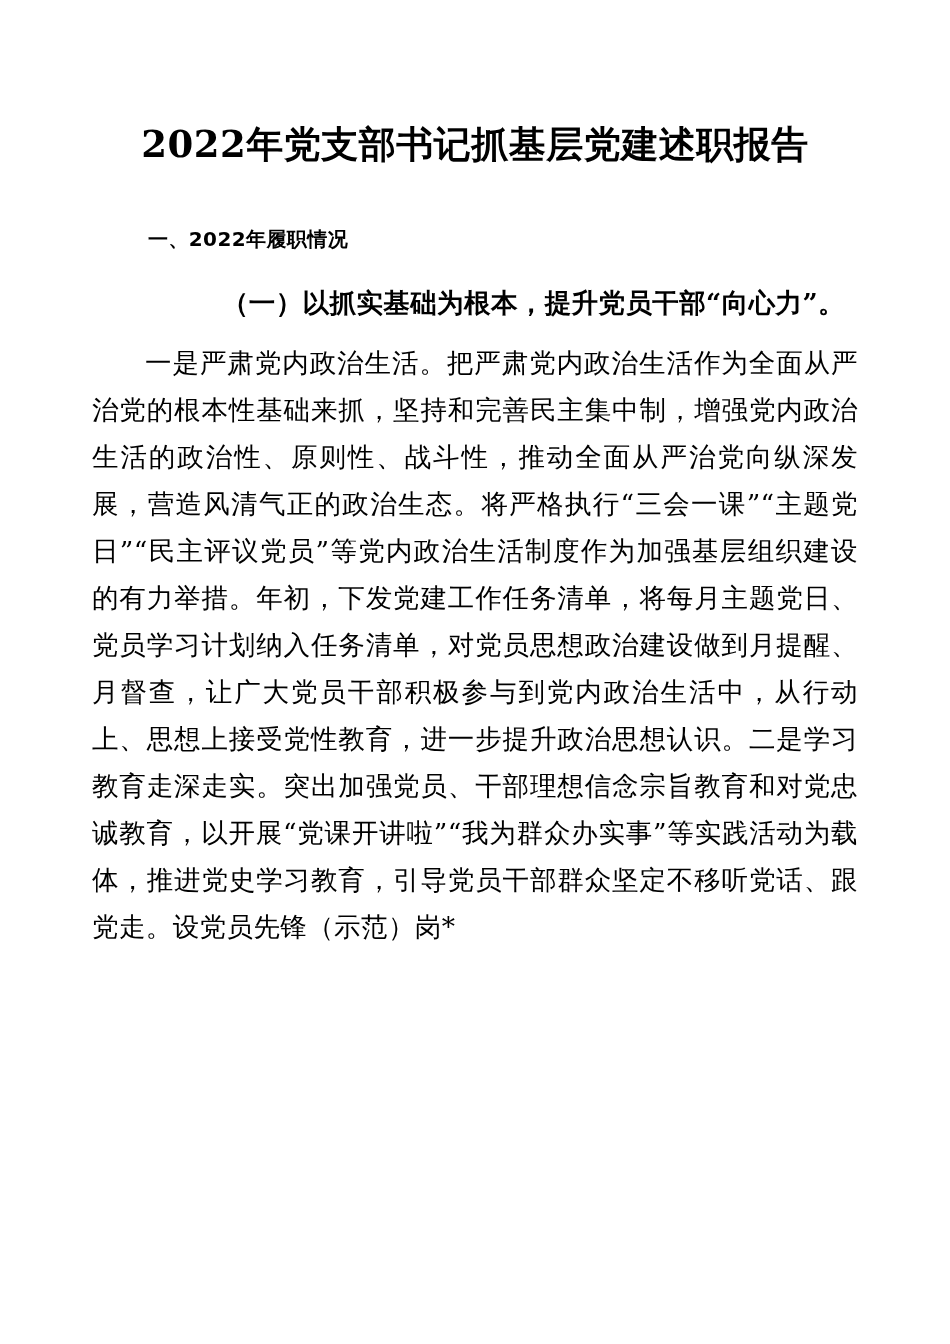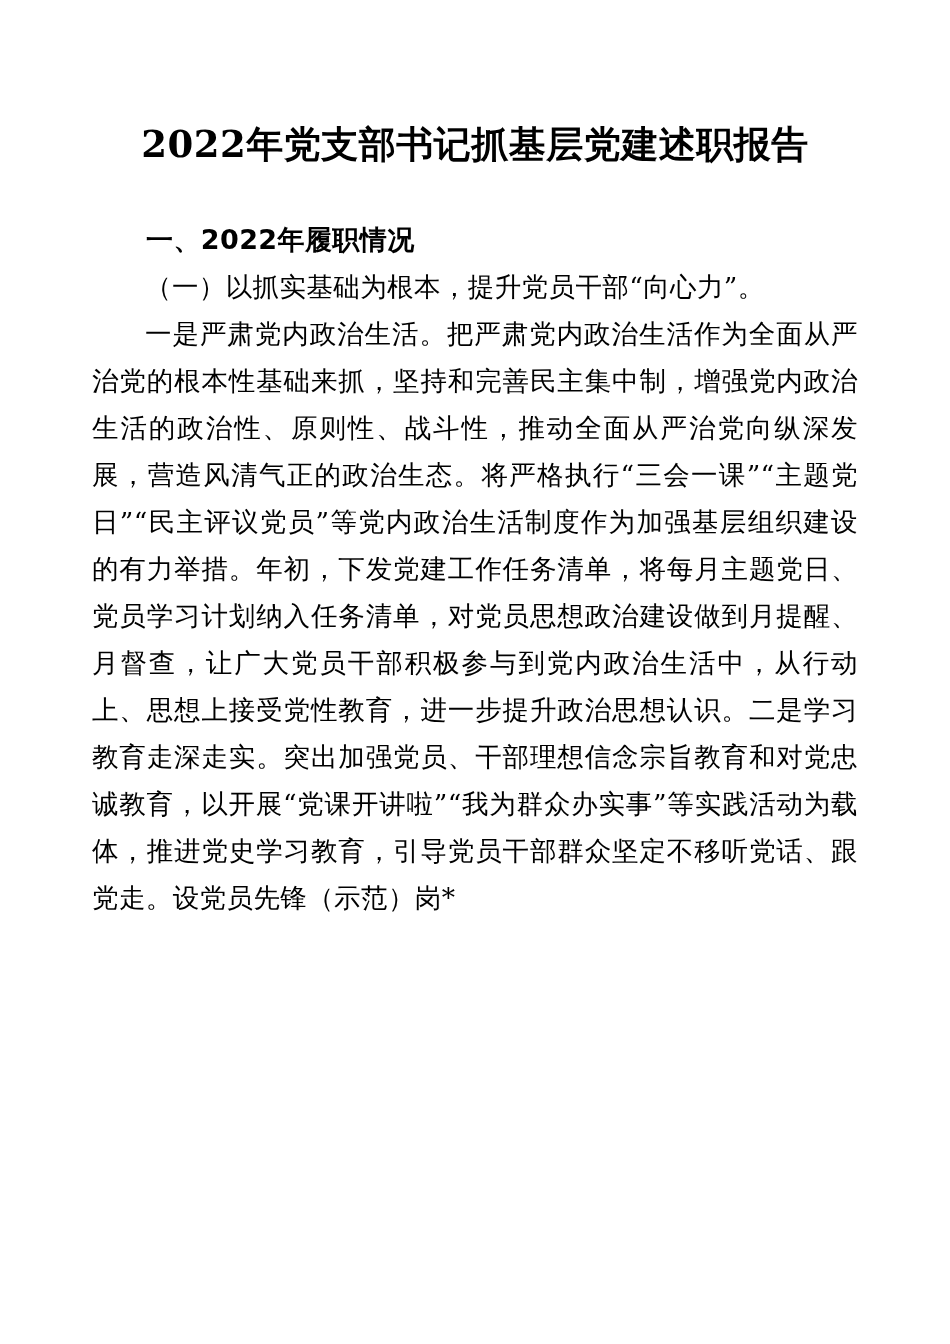--- a/index.html
+++ b/index.html
@@ -31,35 +31,36 @@
   .para {
     font-size: 26.5px;
     line-height: 47px;
     text-align: justify;
     text-justify: inter-ideograph;
     margin: 0 0 2px 0;
     text-indent: 2em;
     letter-spacing: 0.4px;
   }
   .heading {
-    font-size: 27px;
+    font-size: 20px;
     line-height: 47px;
     font-weight: bold;
     text-indent: 2em;
-    margin: 0;
+    margin: 16px;
     letter-spacing: 0.4px;
     font-family: "DejaVu Sans", "Liberation Sans", sans-serif;
   }
   .subheading {
     font-size: 26.5px;
     line-height: 47px;
-    font-weight: normal;
+    font-weight: bold;
     text-indent: 2em;
-    margin: 0;
+    margin: 13px;
     letter-spacing: 0.4px;
+    text-align: right;
   }
   .para-lead-bold > .lead {
     font-weight: normal;
   }
 </style>
 </head>
 <body>
 
 <div class="page">
 

